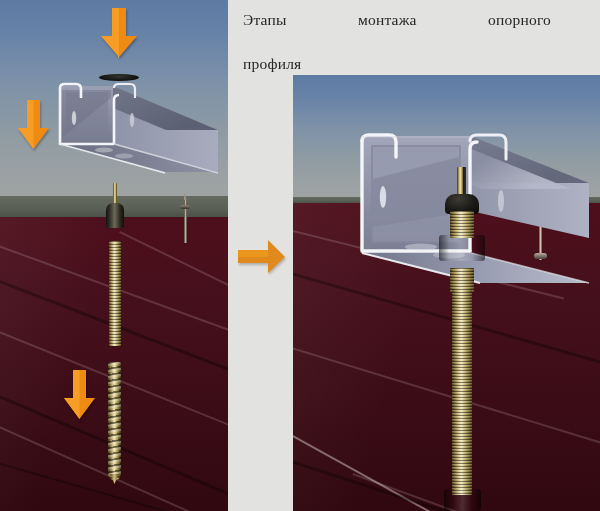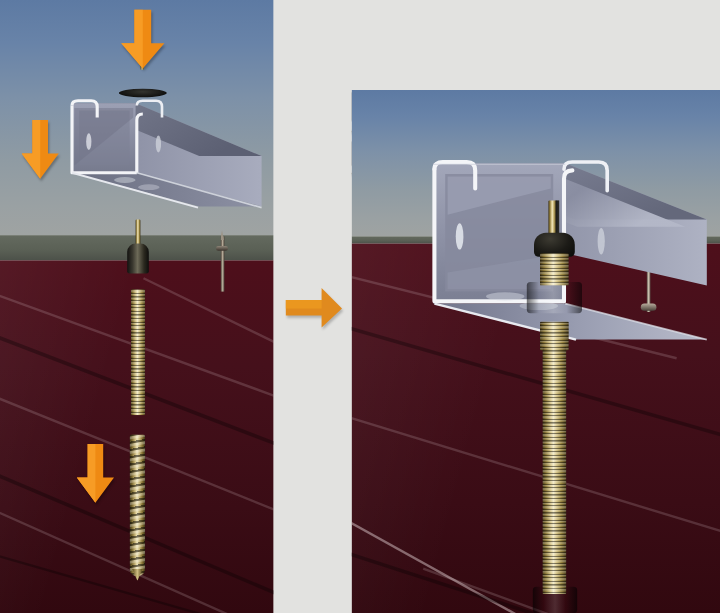--- a/index.html
+++ b/index.html
@@ -140,20 +140,24 @@
     background: linear-gradient(to bottom, #2a2a28 0%, #151514 45%, #0b0b0a 100%);
     border-radius: 4px / 3px;
     box-shadow: 0 1px 2px rgba(0,0,0,.5);
   }
 </style>
 </head>
 <body>
 
 <div id="stage">
 
+  <div id="title">
+    <span class="ln1">Этапы монтажа опорного</span>
+    <span class="ln2">профиля</span>
+  </div>
 
   <div class="panel" id="panel-left">
 
     <div class="sky"></div>
     <div class="ground"></div>
     <div class="roof">
 
       <div class="seam faint" style="left:-40px; top:14px; width:330px; height:1.5px; transform:rotate(20deg);"></div>
       <div class="seam dark" style="left:-60px; top:40px; width:360px; height:2.5px; transform:rotate(21deg);"></div>
       <div class="seam faint" style="left:-70px; top:86px; width:380px; height:1.5px; transform:rotate(22deg);"></div>

